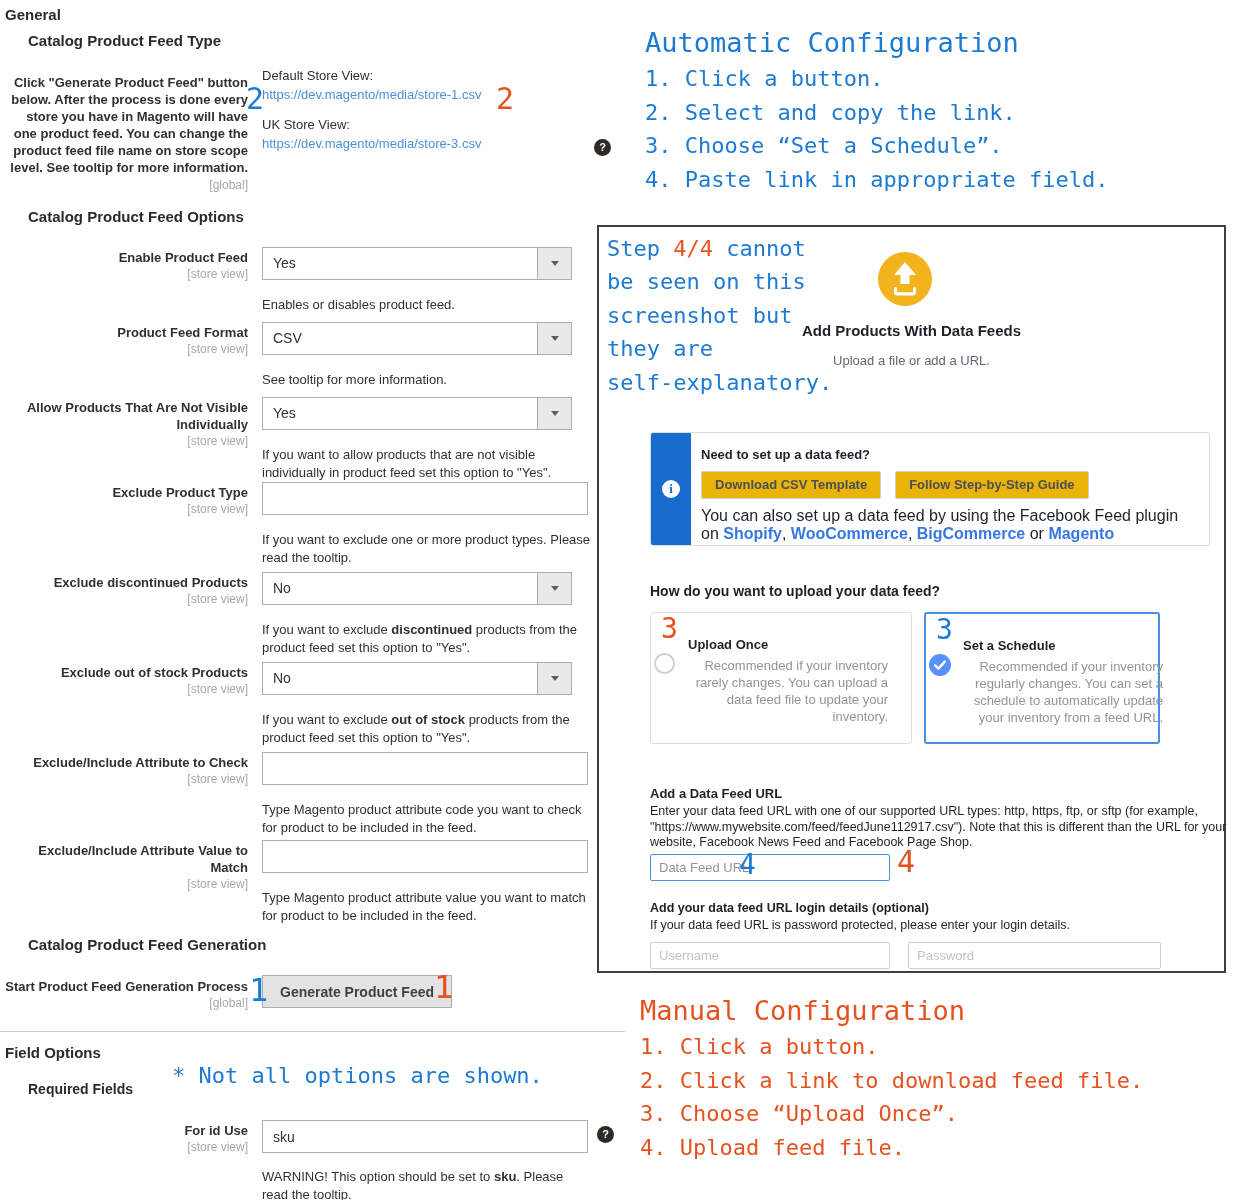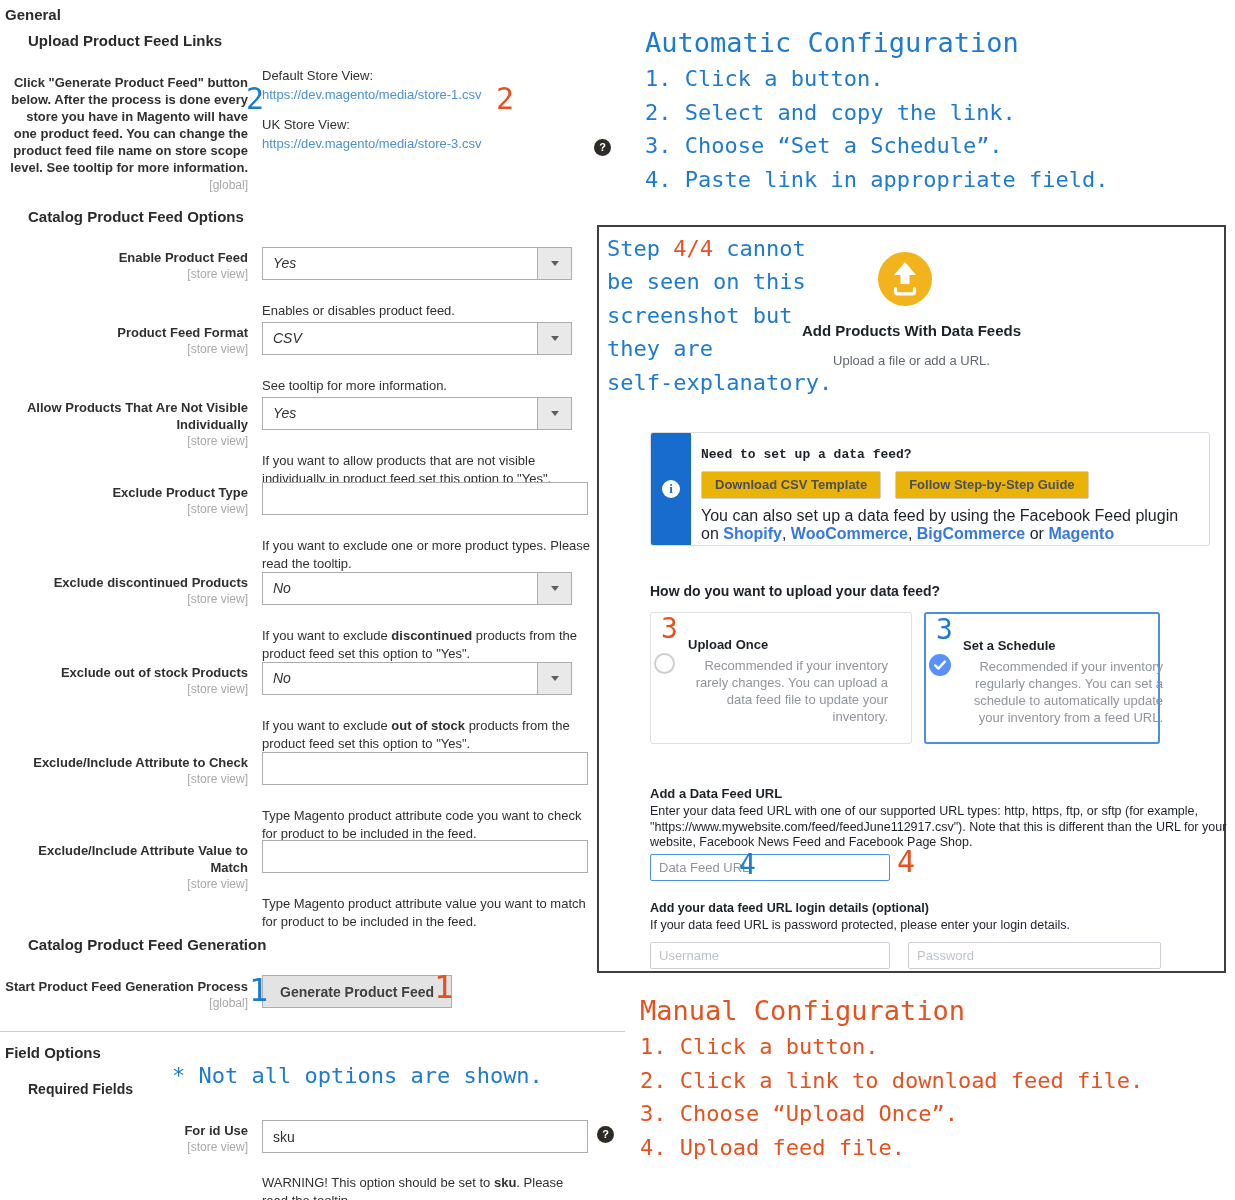--- a/index.html
+++ b/index.html
@@ -16,27 +16,27 @@
 
   
   .m-h1{font-size:15px;font-weight:bold;color:#2b2b2b;}
   .m-h2{font-size:15px;font-weight:bold;color:#2b2b2b;}
   .m-row{position:absolute;left:0;width:622px;}
   .m-labelblock{position:absolute;left:0;top:2px;width:248px;text-align:right;}
   .m-label{font-size:13px;font-weight:bold;color:var(--mgtext);line-height:17px;}
   .m-scope{font-size:12px;color:#a8a8a8;line-height:16px;}
   .m-ctrl{position:absolute;left:262px;top:0;}
   .m-select{position:relative;width:310px;height:33px;border:1px solid #adadad;background:#fff;
-            box-sizing:border-box;font-size:14px;line-height:31px;padding-left:10px;color:var(--mgtext);cursor:pointer;font-style:italic;}
+            box-sizing:border-box;font-size:14px;line-height:31px;padding-left:10px;color:var(--mgtext);cursor:pointer;}
   .m-arrowbox{position:absolute;right:0;top:0;width:34px;height:100%;border-left:1px solid #adadad;
               background:#e9e9e9;display:flex;align-items:center;justify-content:center;box-sizing:border-box;}
   .m-tri{width:0;height:0;border-left:4px solid transparent;border-right:4px solid transparent;border-top:5px solid #5e5e5e;}
   .m-input{width:326px;height:33px;border:1px solid #adadad;box-sizing:border-box;font-size:14px;
            padding:0 10px;color:var(--mgtext);font-family:"Liberation Sans",sans-serif;}
-  .m-note{margin-top:22px;width:334px;font-size:13px;line-height:17.5px;color:var(--mgtext);}
+  .m-note{margin-top:16px;width:334px;font-size:13px;line-height:17.5px;color:var(--mgtext);}
   .m-btn{height:33px;background:#e3e3e3;border:1px solid #adadad;color:#414141;font-weight:bold;
          font-size:14px;padding:0 17px;font-family:"Liberation Sans",sans-serif;cursor:pointer;}
   .store-group{margin-bottom:11px;}
   .store-name{font-size:13px;color:var(--mgtext);line-height:19px;}
   .store-link{font-size:13px;color:var(--mglink);line-height:19px;text-decoration:none;display:inline-block;}
   .divider{position:absolute;left:0;top:1031px;width:625px;height:1px;background:#ccc;}
   .qicon{width:17px;height:17px;border-radius:50%;background:#2e2a26;color:#fff;font-size:11px;
          font-weight:bold;line-height:17px;text-align:center;cursor:pointer;}
 
   
@@ -52,21 +52,21 @@
   .fb-title{position:absolute;left:0;top:95px;width:100%;text-align:center;font-size:15px;
             font-weight:bold;color:var(--fbtext);}
   .fb-sub{position:absolute;left:0;top:126px;width:100%;text-align:center;font-size:13px;color:#606770;}
   .infobox{position:absolute;left:51px;top:205px;width:560px;height:114px;border:1px solid #dadde1;
            border-radius:3px;box-sizing:border-box;background:#fff;}
   .infostrip{position:absolute;left:0;top:0;bottom:0;width:40px;background:var(--fbblue);
              border-radius:2px 0 0 2px;}
   .fb-info-icon{position:absolute;left:11px;top:47px;width:18px;height:18px;border-radius:50%;
                 background:#fff;color:var(--fbblue);font-family:"Liberation Serif",serif;
                 font-weight:bold;font-size:13px;line-height:18px;text-align:center;}
-  .info-q{position:absolute;left:50px;top:14px;font-size:13px;font-weight:bold;color:var(--fbtext);font-family:Liberation Mono, monospace;}
+  .info-q{position:absolute;left:50px;top:14px;font-size:13px;font-weight:bold;color:var(--fbtext);}
   .info-btns{position:absolute;left:50px;top:38px;display:flex;gap:14px;}
   .fb-btn{height:28px;line-height:26px;padding:0 13px;background:#eab308;border:1px solid #ccd0d5;
           border-radius:2px;font-size:13px;font-weight:bold;color:#4b4f56;cursor:pointer;
           font-family:"Liberation Sans",sans-serif;}
   .info-plugin{position:absolute;left:50px;top:74px;width:480px;font-size:16px;line-height:17.5px;color:var(--fbtext);}
   .info-plugin a{color:var(--fblink);text-decoration:none;font-weight:bold;cursor:pointer;}
   .fb-q{position:absolute;left:51px;top:356px;font-size:14px;font-weight:bold;color:var(--fbtext);}
   .fb-card{position:absolute;top:385px;height:132px;border:1px solid #dddfe2;border-radius:3px;
            box-sizing:border-box;background:#fff;cursor:pointer;}
   .fb-card.selected{border:2px solid var(--cardborder);}
@@ -84,21 +84,21 @@
   .fb-input::placeholder{color:#bec3c9;}
   .fb-input.url{border:1px solid var(--cardborder);}
   .fb-input.url::placeholder{color:#90949c;}
 </style>
 </head>
 <body>
 
 <div class="canvas">
 
   <div class="abs m-h1" style="left:5px;top:6px;">General</div>
-  <div class="abs m-h2" style="left:28px;top:32px;">Upload Product Feed Links</div>
+  <div class="abs m-h2" style="left:28px;top:32px;">Catalog Product Feed Type</div>
 
   <div class="abs" style="left:0;top:74px;width:248px;text-align:right;">
     <div class="m-label">Click "Generate Product Feed" button below. After the process is done every store you have in Magento will have one product feed. You can change the product feed file name on store scope level. See tooltip for more information.</div>
     <div class="m-scope" style="margin-top:1px;">[global]</div>
   </div>
   <div class="abs" style="left:262px;top:66px;width:340px;" id="store-links">
       <div class="store-group">
      <div class="store-name">Default Store View:</div>
      <a class="store-link">https://dev.magento/media/store-1.csv</a>
    </div>

